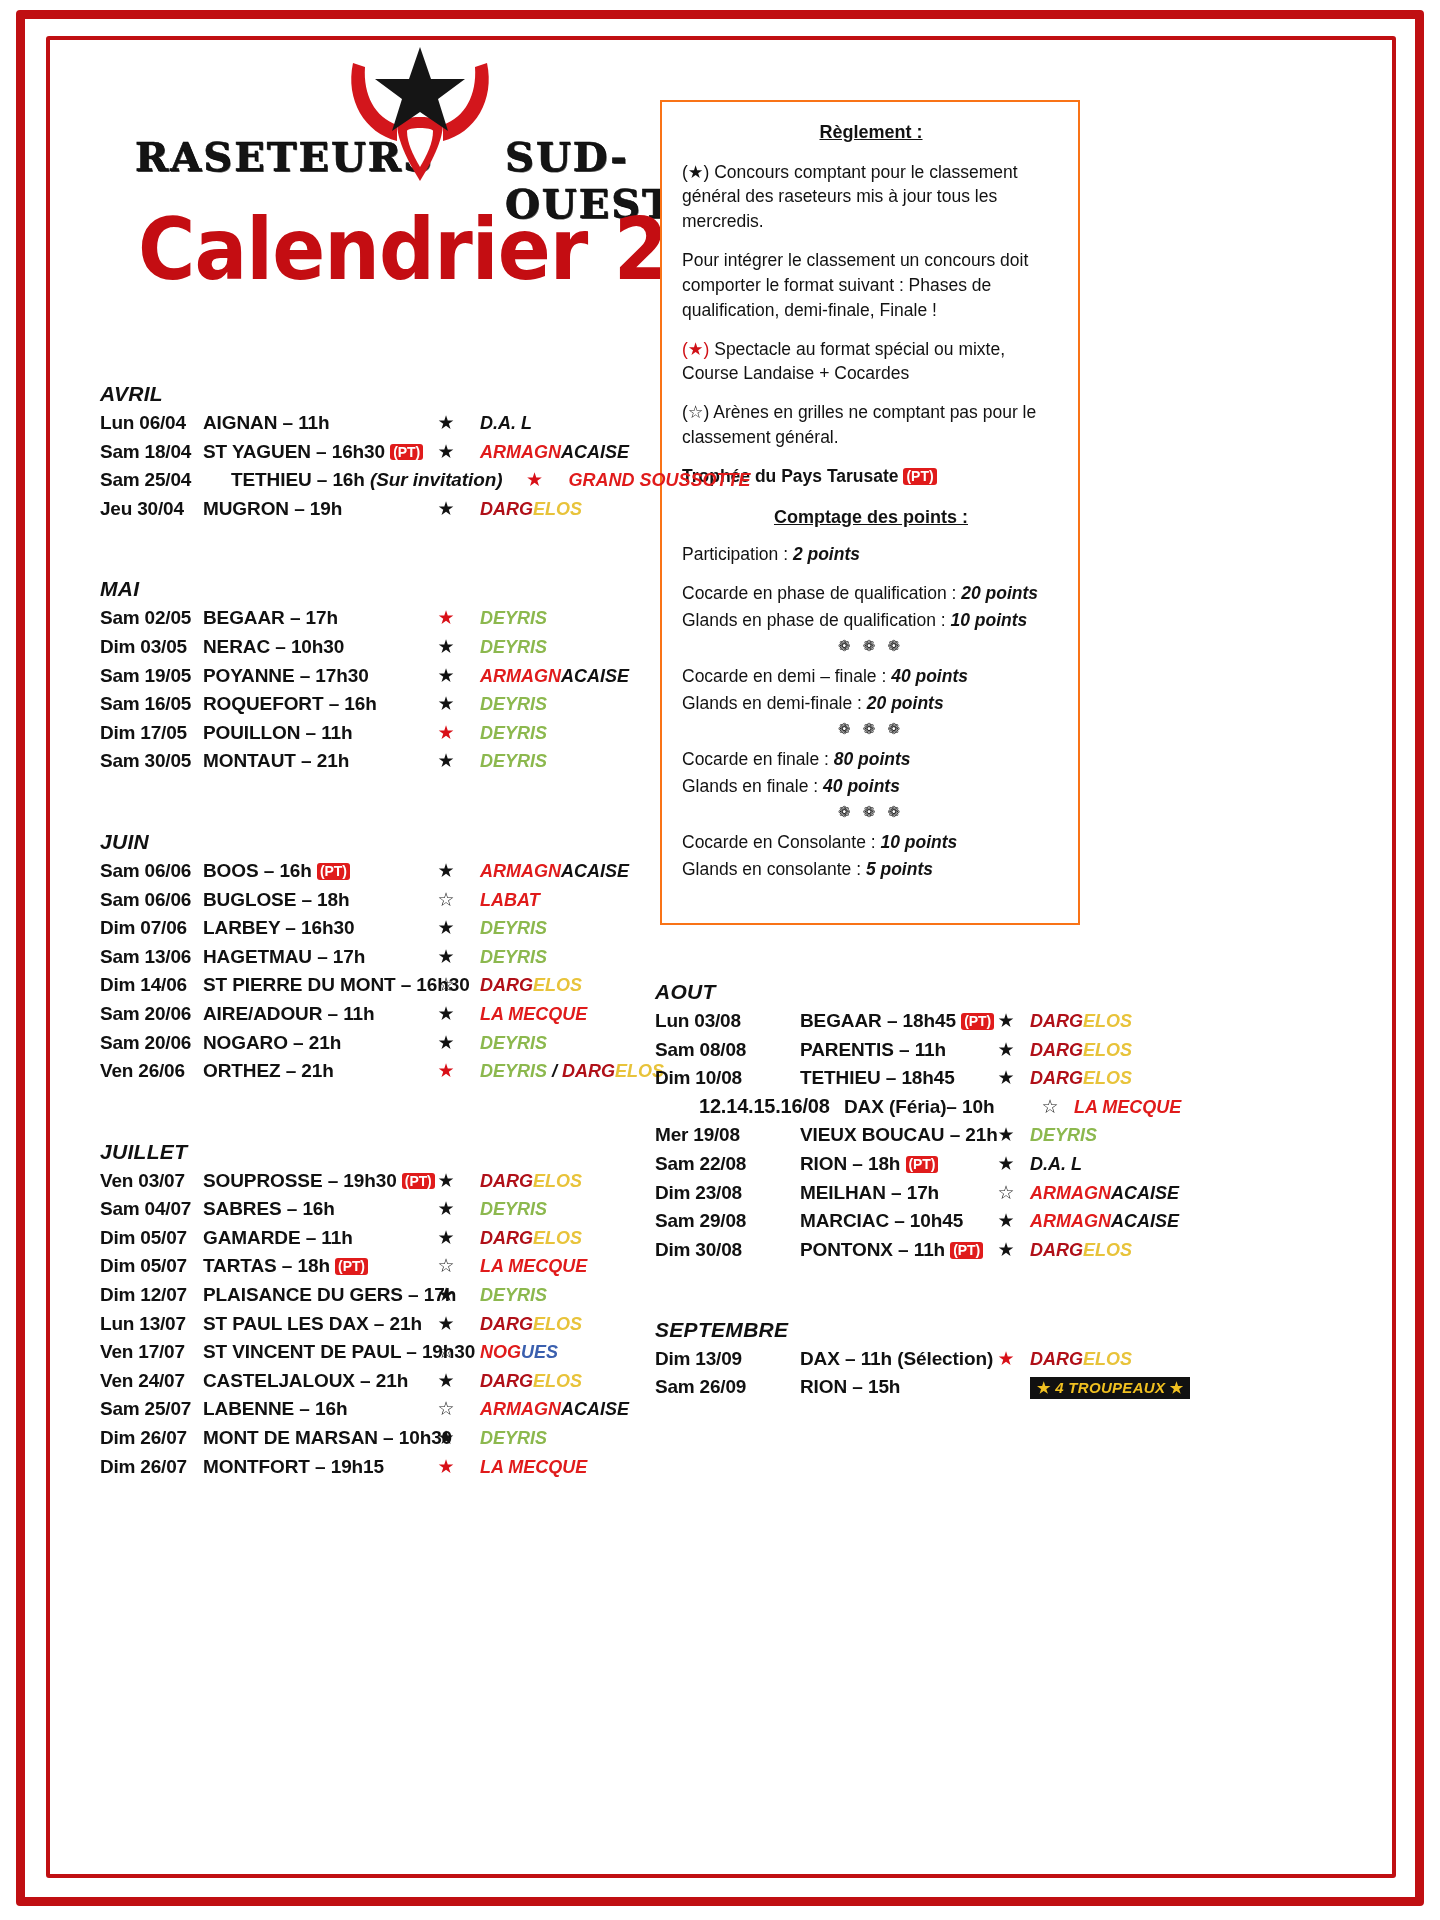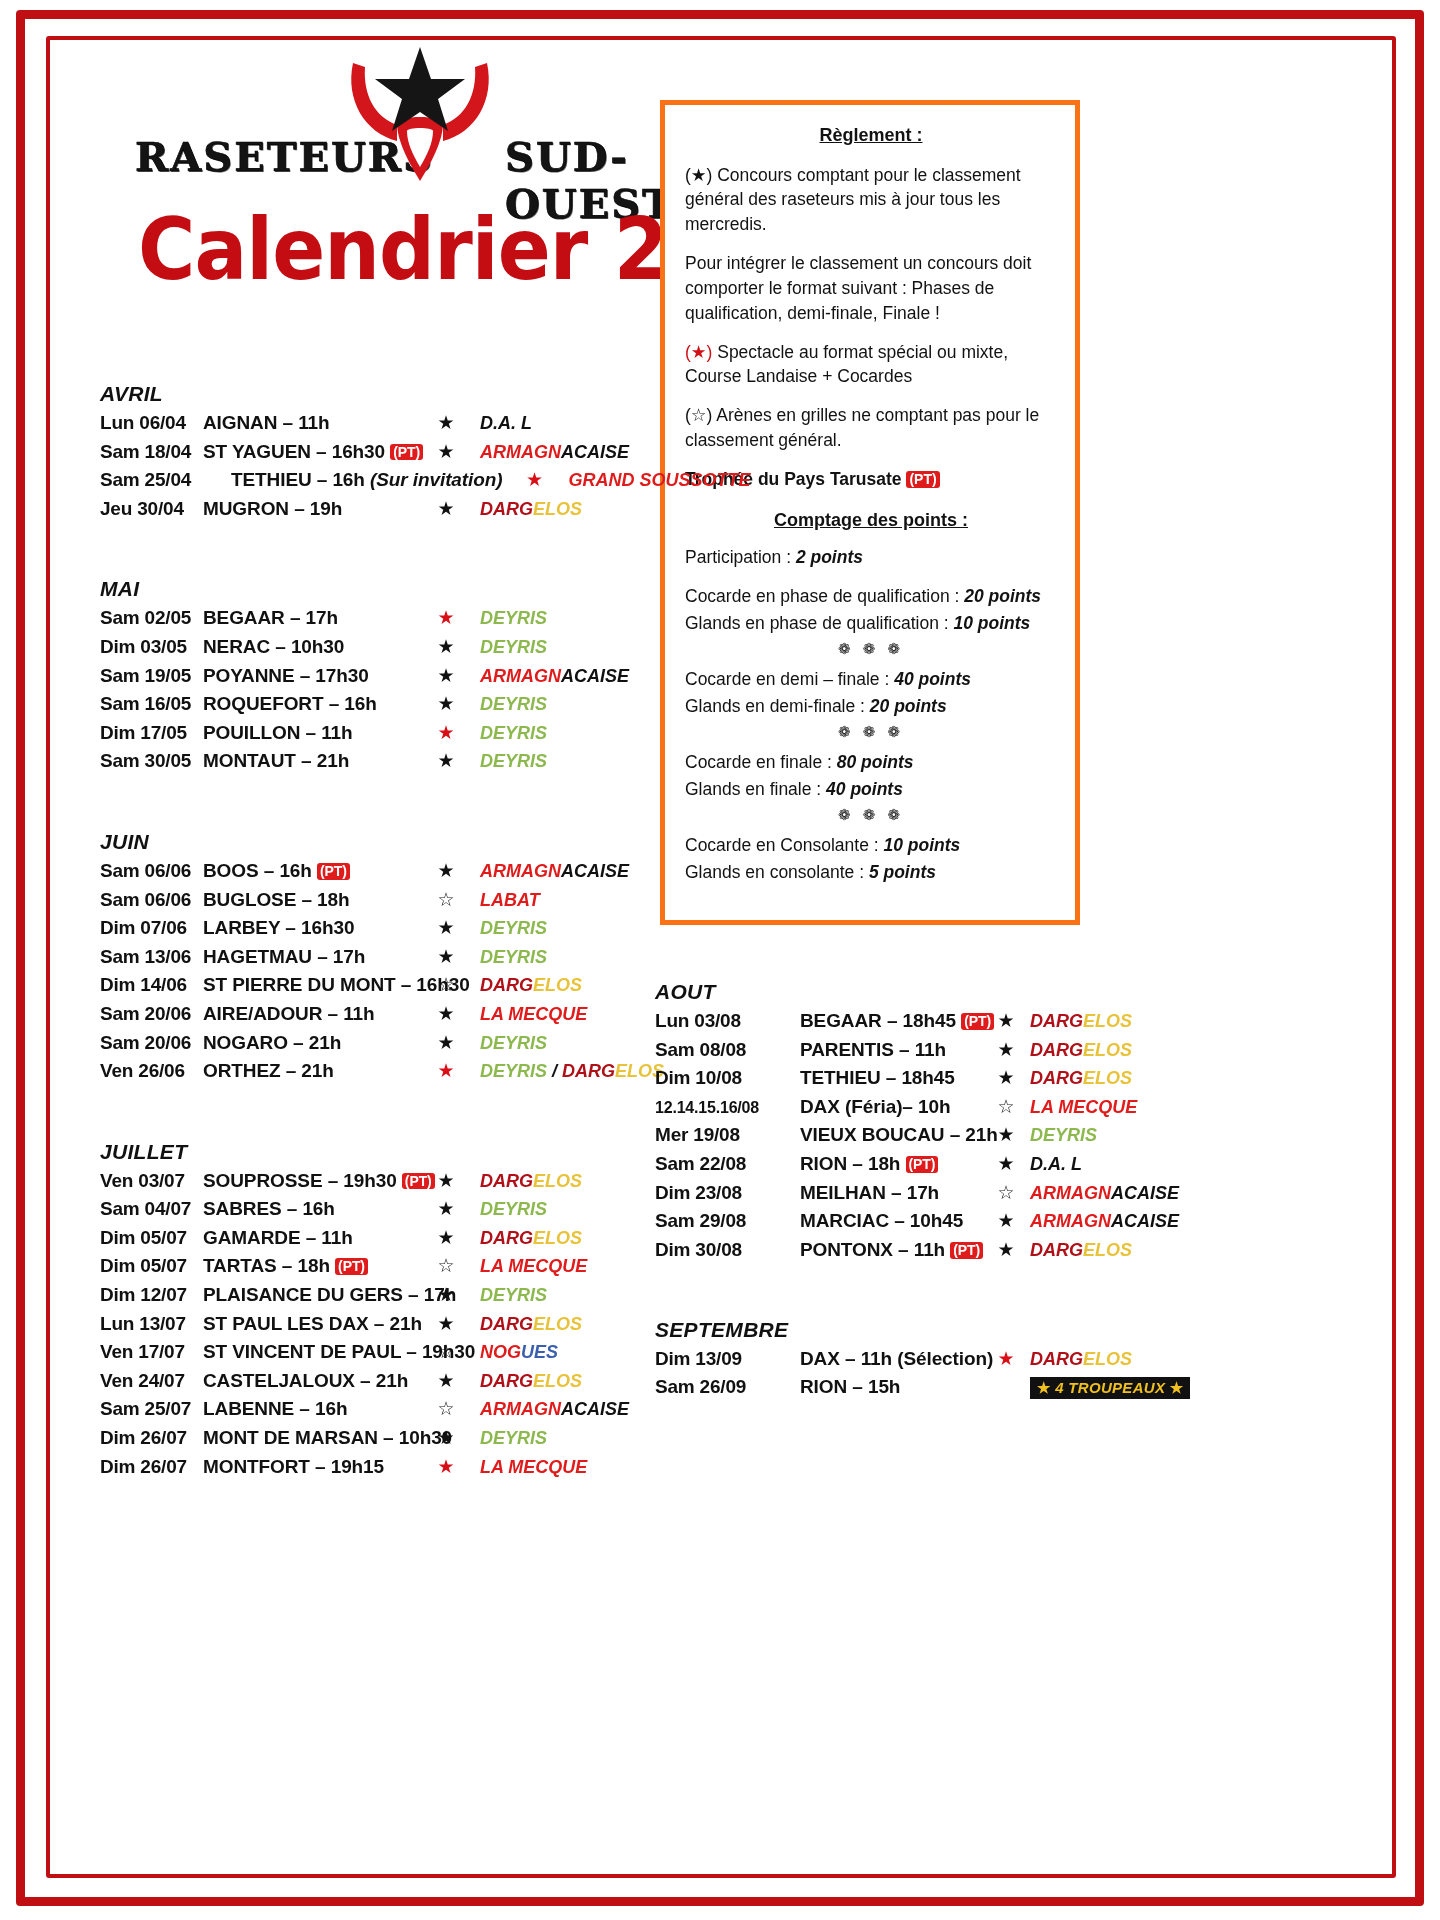--- a/index.html
+++ b/index.html
@@ -50,21 +50,21 @@
     font-size:85px;
     letter-spacing:-1px;
     color:#c40d12;
     transform:scaleX(0.92);
     transform-origin:left center;
   }
 
   
   .rules{
     position:absolute; left:660px; top:100px; width:420px; height:825px;
-    border:5px solid #f97316;
+    border:2px solid #f97316;
     background:#fff;
     padding:18px 18px 10px 20px;
     font-size:17.5px;
     line-height:1.42;
     color:#121212;
   }
   .rules h2{
     text-align:center; font-size:18px; font-weight:bold;
     text-decoration:underline; margin-bottom:14px;
   }
@@ -98,21 +98,21 @@
     letter-spacing:0.3px;
   }
   .month-gap{ height:52px; }
 
   .row{
     display:flex; align-items:baseline;
     font-size:19px; color:#111;
     height:28.6px;
   }
   .c-date{ width:103px; flex:none; font-weight:bold; letter-spacing:-0.2px; }
-  .c-date.small{ font-size:16px; }
+  .c-date.small{ font-size:20px;margin-left:44px; }
   .c-place{ flex:none; font-weight:bold; letter-spacing:-0.1px; white-space:nowrap; }
   .c-star{ flex:none; text-align:center; font-size:19px; }
   .c-org{ flex:none; font-weight:bold; font-style:italic; font-size:18px; white-space:nowrap; }
   .inv{ font-style:italic; font-weight:bold; }
 
   
   .col-left .c-place{ width:215px; }
   .col-left .c-star{ width:56px; }
   .col-left .c-org{ padding-left:6px; }
   .col-left .row.wide .c-place{ width:auto; min-width:215px; padding-right:4px;margin-left:28px;}

